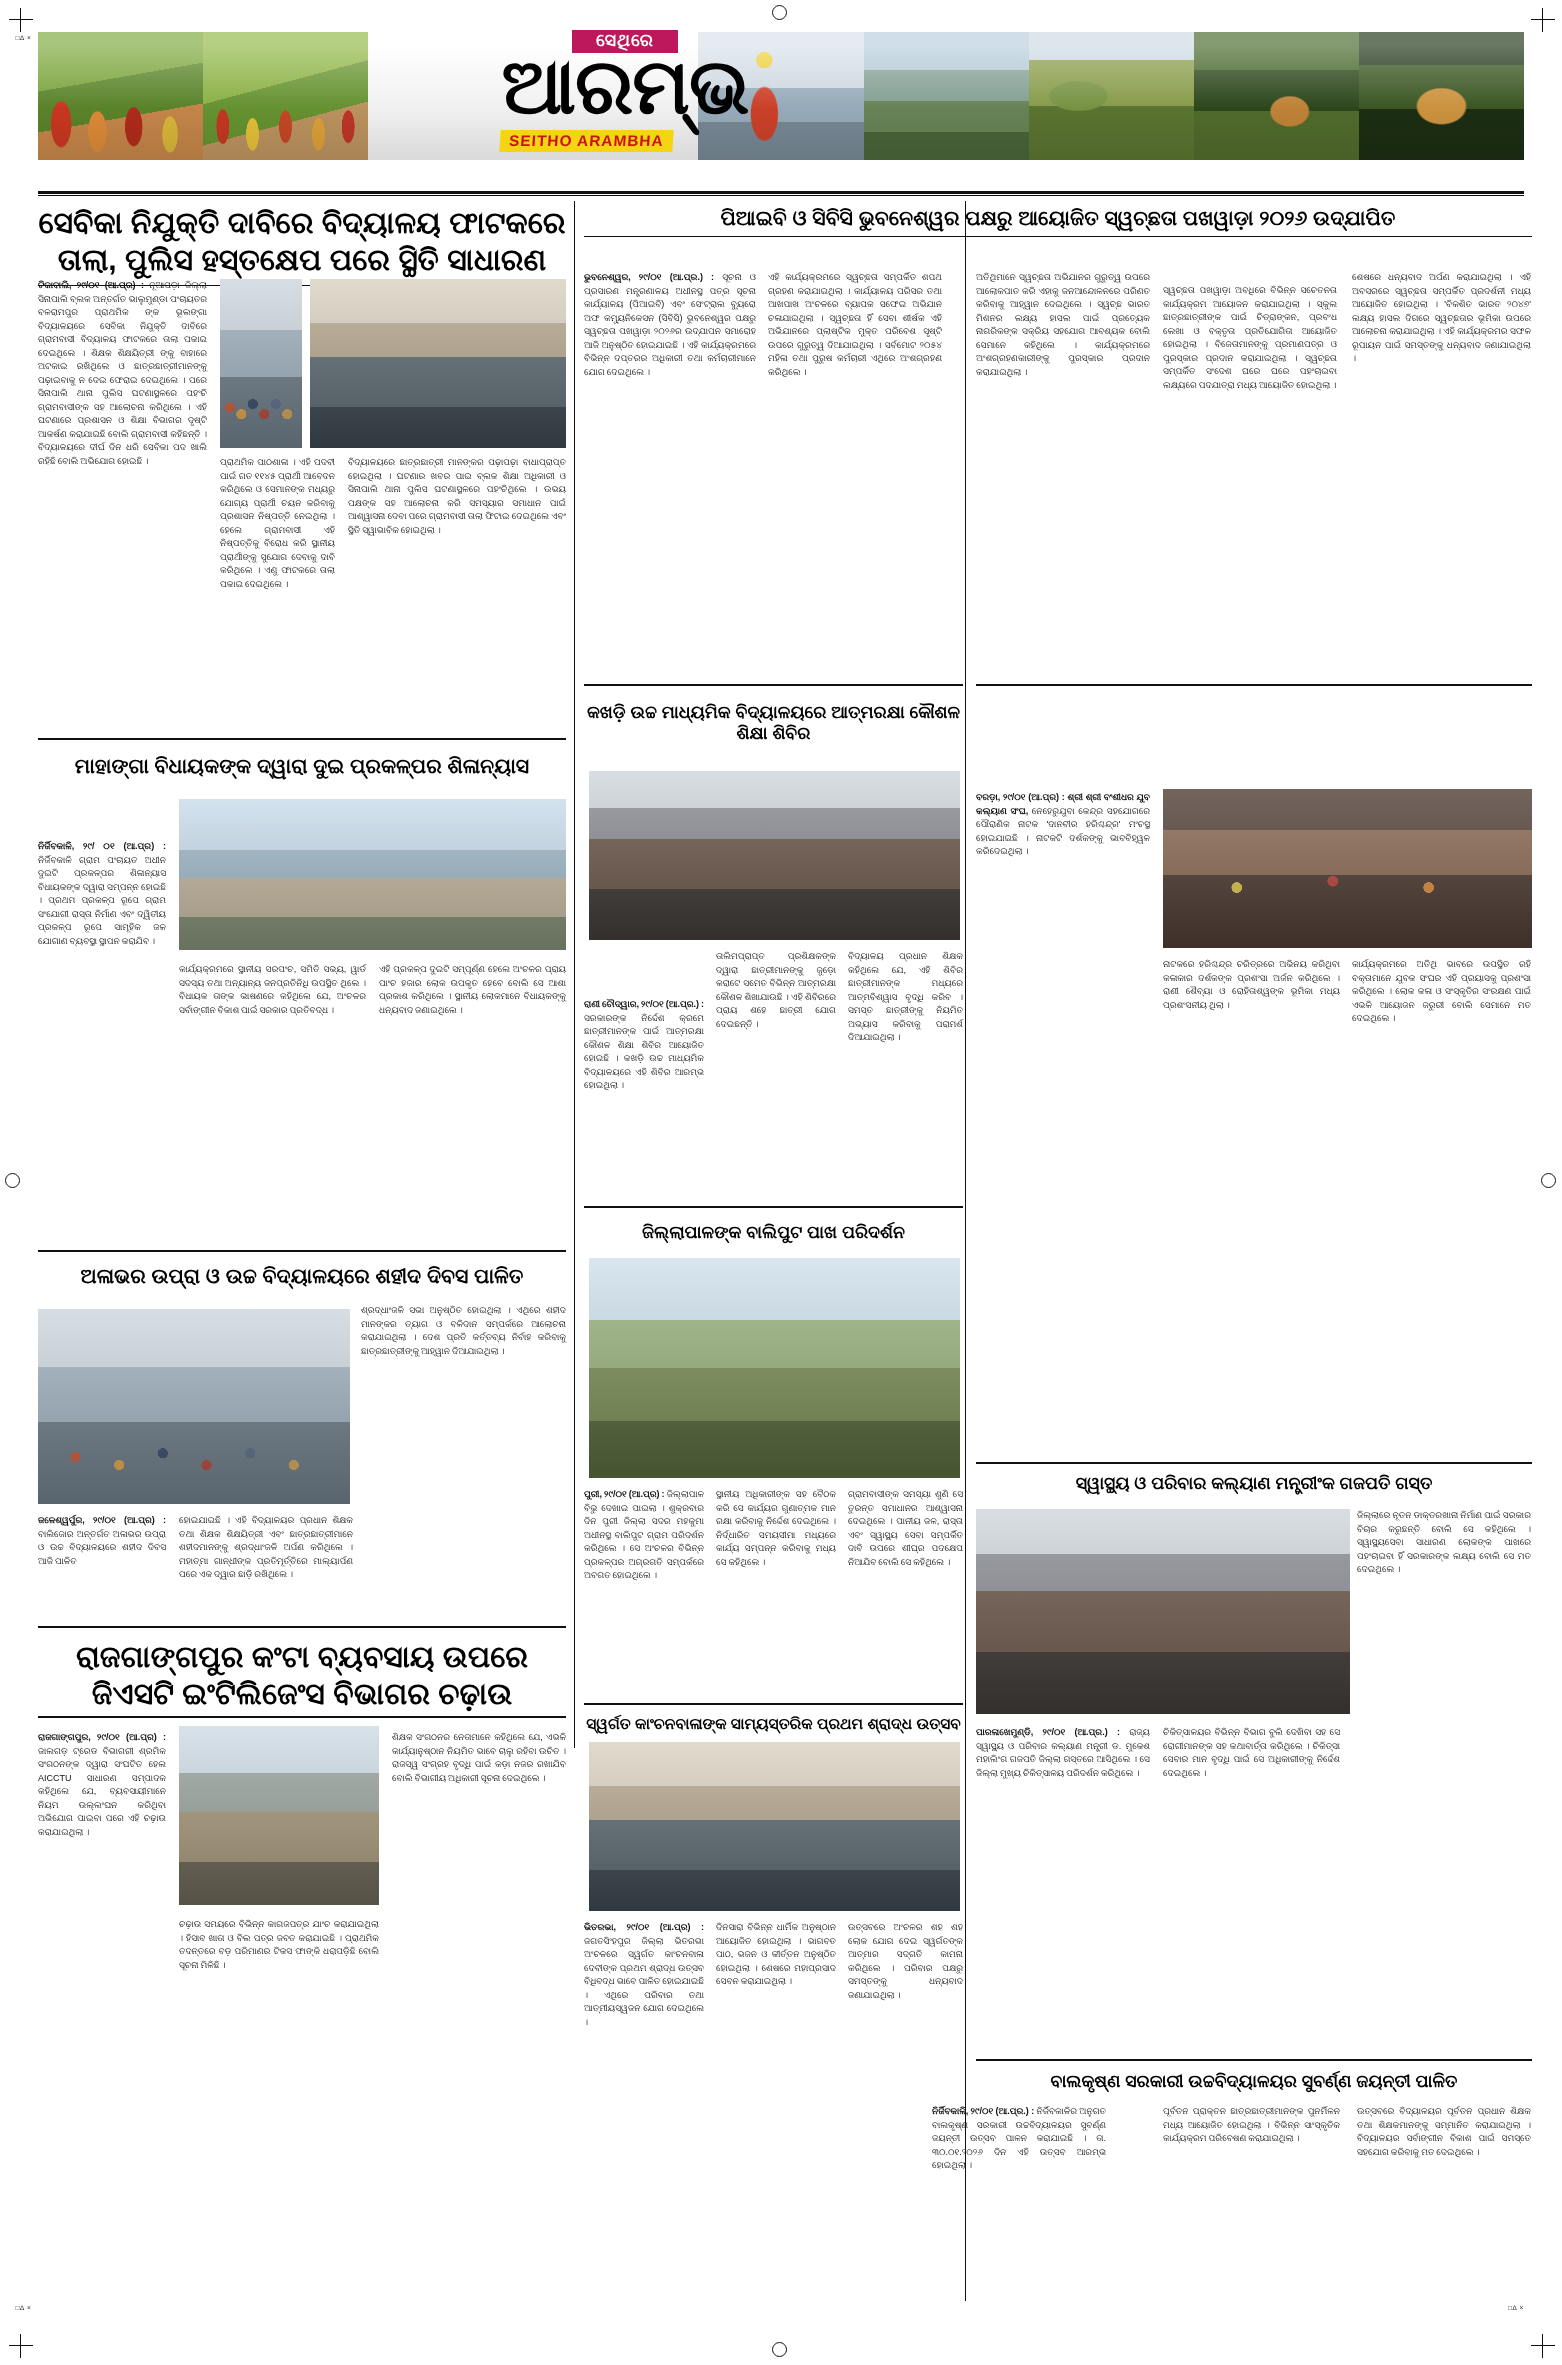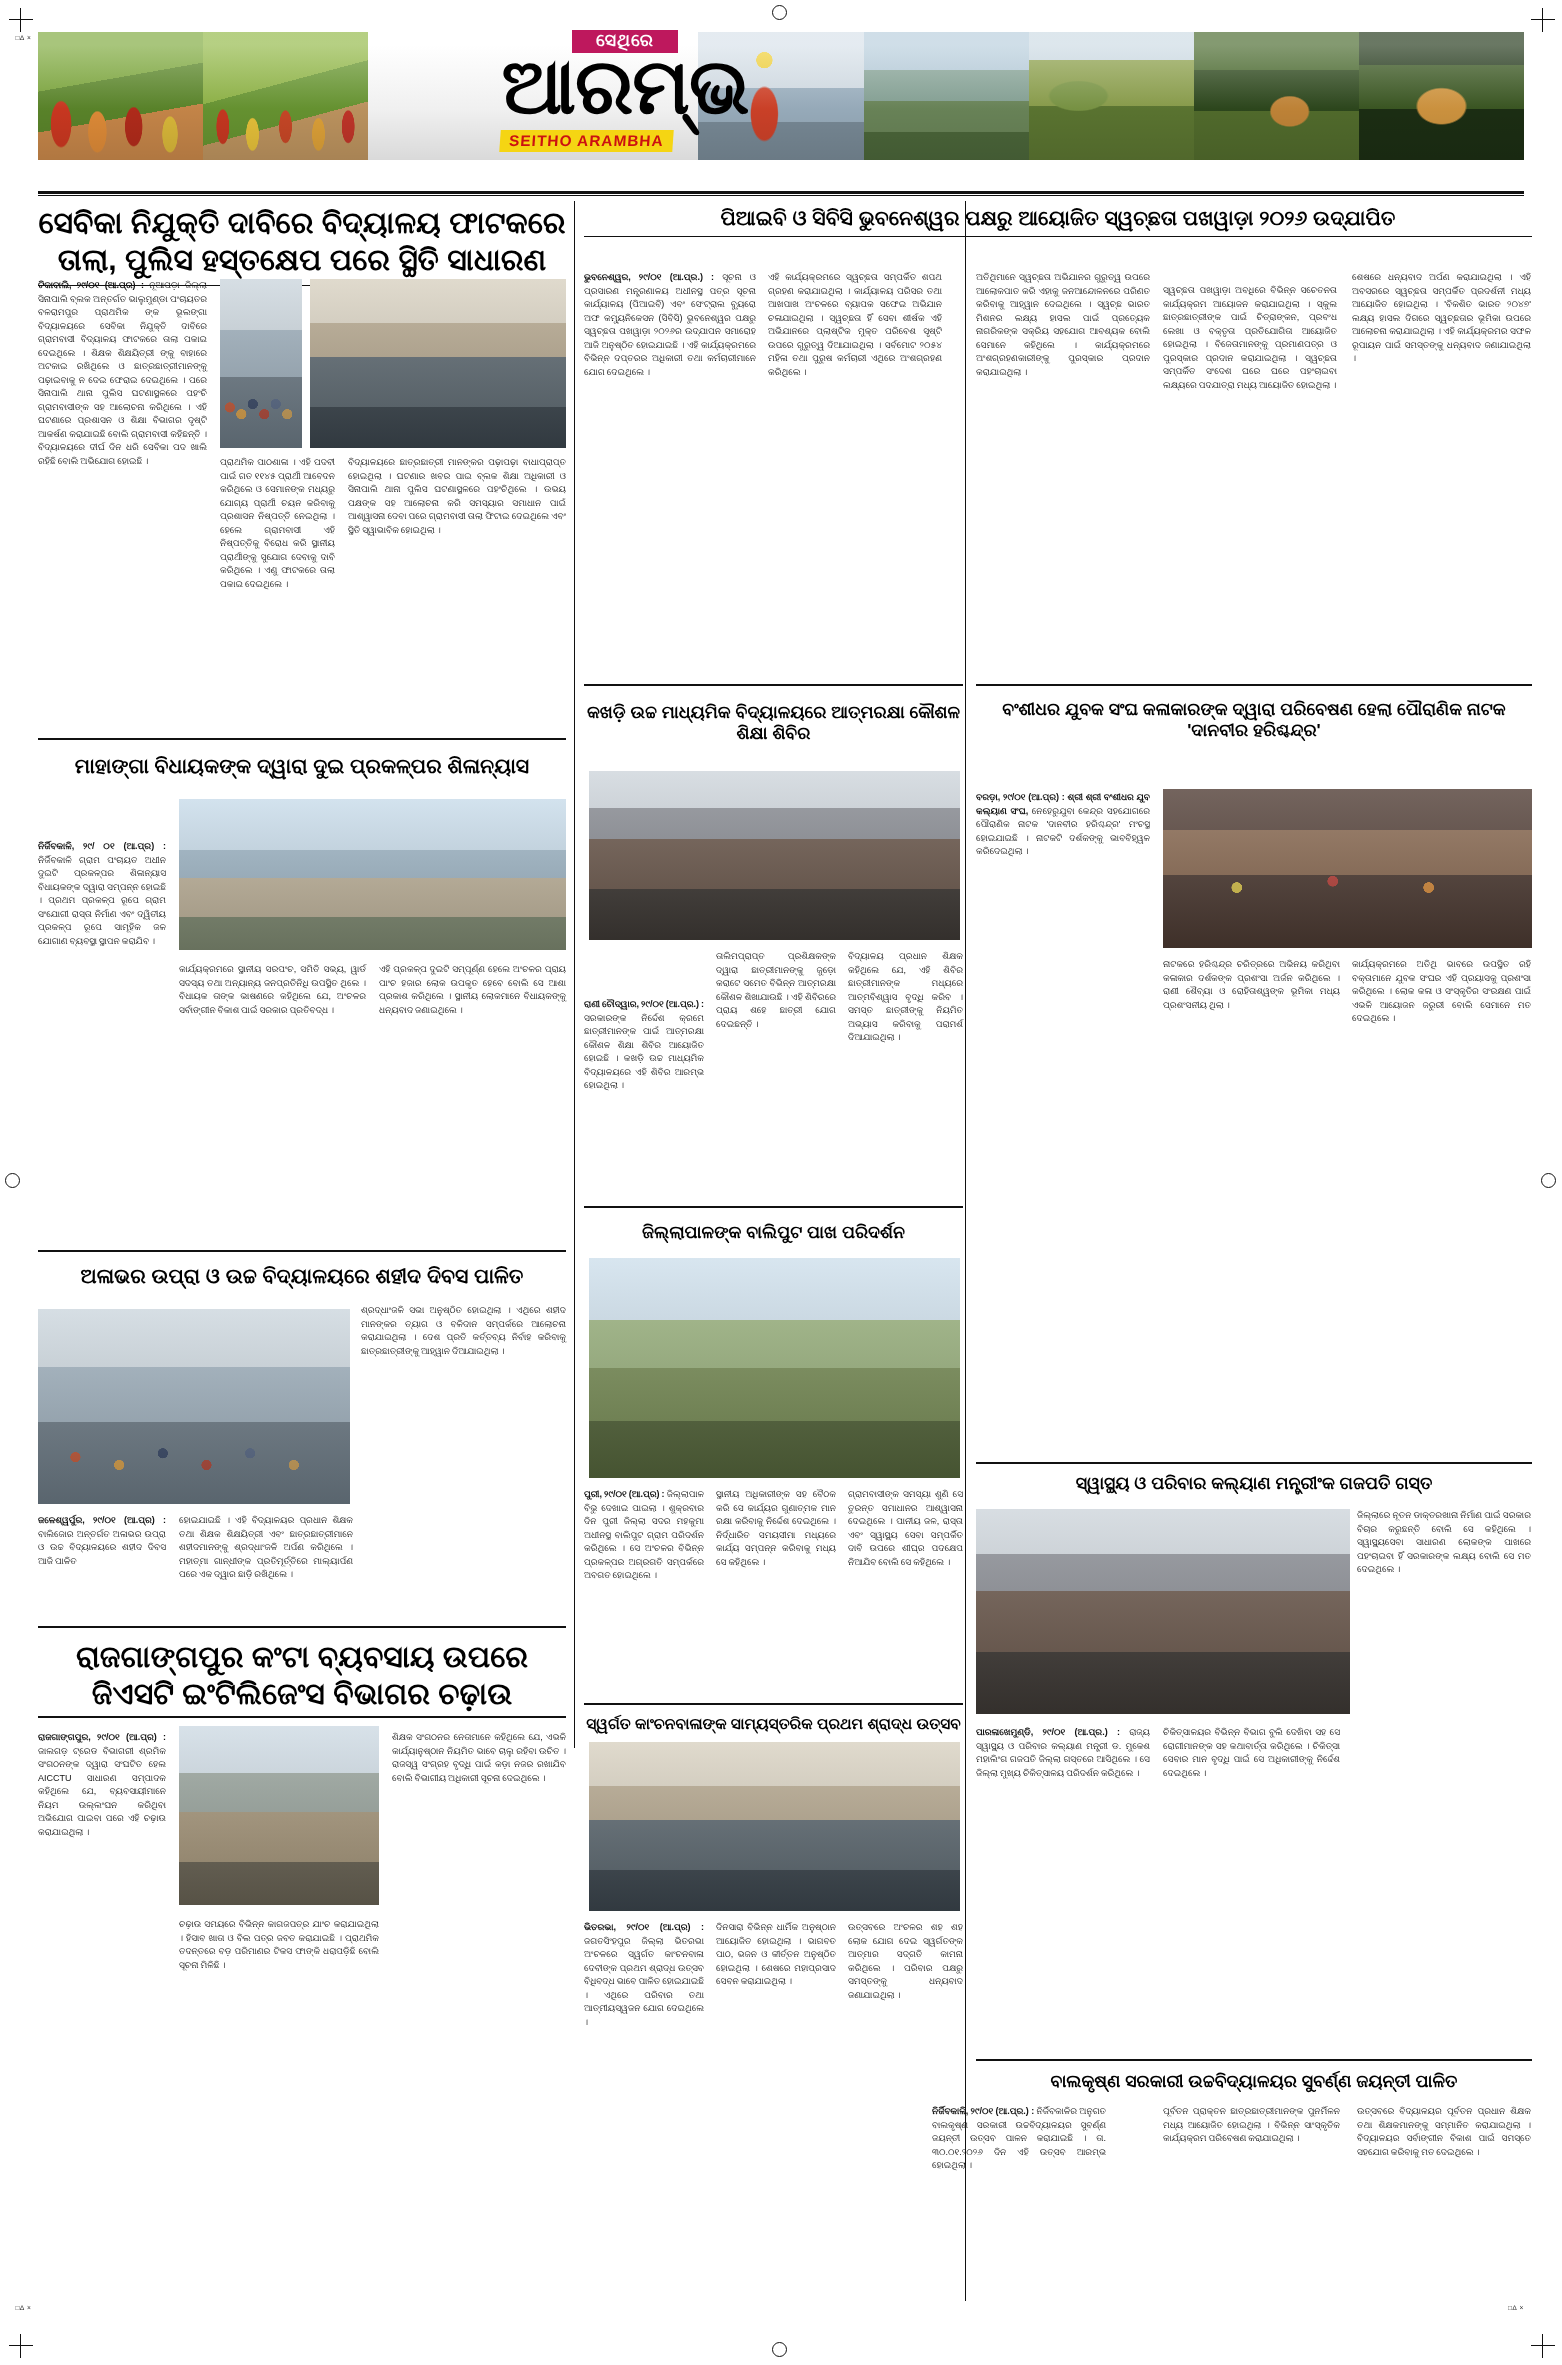--- a/index.html
+++ b/index.html
@@ -270,23 +270,20 @@
       <span>ସରକାରଙ୍କ ନିର୍ଦ୍ଦେଶ କ୍ରମେ ଛାତ୍ରୀମାନଙ୍କ ପାଇଁ ଆତ୍ମରକ୍ଷା କୌଶଳ ଶିକ୍ଷା ଶିବିର ଆୟୋଜିତ ହୋଇଛି । କଖଡ଼ି ଉଚ୍ଚ ମାଧ୍ୟମିକ ବିଦ୍ୟାଳୟରେ ଏହି ଶିବିର ଆରମ୍ଭ ହୋଇଥିଲା ।</span>
     </div>
   </div>
   <div class="abs" style="left:716px; top:950px; width:120px;">
     <div class="body-col">ତାଲିମପ୍ରାପ୍ତ ପ୍ରଶିକ୍ଷକଙ୍କ ଦ୍ୱାରା ଛାତ୍ରୀମାନଙ୍କୁ ଜୁଡ଼ୋ କରାଟେ ସମେତ ବିଭିନ୍ନ ଆତ୍ମରକ୍ଷା କୌଶଳ ଶିଖାଯାଉଛି । ଏହି ଶିବିରରେ ପ୍ରାୟ ଶହେ ଛାତ୍ରୀ ଯୋଗ ଦେଇଛନ୍ତି ।</div>
   </div>
   <div class="abs" style="left:848px; top:950px; width:115px;">
     <div class="body-col">ବିଦ୍ୟାଳୟ ପ୍ରଧାନ ଶିକ୍ଷକ କହିଥିଲେ ଯେ, ଏହି ଶିବିର ଛାତ୍ରୀମାନଙ୍କ ମଧ୍ୟରେ ଆତ୍ମବିଶ୍ୱାସ ବୃଦ୍ଧି କରିବ । ସମସ୍ତ ଛାତ୍ରୀଙ୍କୁ ନିୟମିତ ଅଭ୍ୟାସ କରିବାକୁ ପରାମର୍ଶ ଦିଆଯାଇଥିଲା ।</div>
   </div>
 
-  <div class="abs" style="left:976px; top:699px; width:556px;">
-    <div class="hl md">ବଂଶୀଧର ଯୁବକ ସଂଘ କଳାକାରଙ୍କ ଦ୍ୱାରା ପରିବେଷଣ ହେଲା ପୌରାଣିକ ନାଟକ 'ଦାନବୀର ହରିଶ୍ଚନ୍ଦ୍ର'</div>
-  </div>
   <div class="abs" style="left:1163px; top:789px; width:369px; height:159px;">
     <div class="photo ph-stage" style="width:100%;height:100%;"></div>
   </div>
   <div class="abs" style="left:976px; top:791px; width:174px;">
     <div class="body-col"><b>ବରଡ଼ା, ୨୯/୦୧ (ଆ.ପ୍ର) : ଶ୍ରୀ ଶ୍ରୀ ବଂଶୀଧର ଯୁବ କଲ୍ୟାଣ ସଂଘ,</b>
       <span>ନେହେରୁଯୁବା କେନ୍ଦ୍ର ସହଯୋଗରେ ପୌରାଣିକ ନାଟକ 'ଦାନବୀର ହରିଶ୍ଚନ୍ଦ୍ର' ମଂଚସ୍ଥ ହୋଇଯାଇଛି । ନାଟକଟି ଦର୍ଶକଙ୍କୁ ଭାବବିହ୍ୱଳ କରିଦେଇଥିଲା ।</span>
     </div>
   </div>
   <div class="abs" style="left:1163px; top:958px; width:177px;">
     <div class="body-col">ନାଟକରେ ହରିଶ୍ଚନ୍ଦ୍ର ଚରିତ୍ରରେ ଅଭିନୟ କରିଥିବା କଳାକାର ଦର୍ଶକଙ୍କ ପ୍ରଶଂସା ଅର୍ଜନ କରିଥିଲେ । ରାଣୀ ଶୈବ୍ୟା ଓ ରୋହିତାଶ୍ୱଙ୍କ ଭୂମିକା ମଧ୍ୟ ପ୍ରଶଂସନୀୟ ଥିଲା ।</div>

